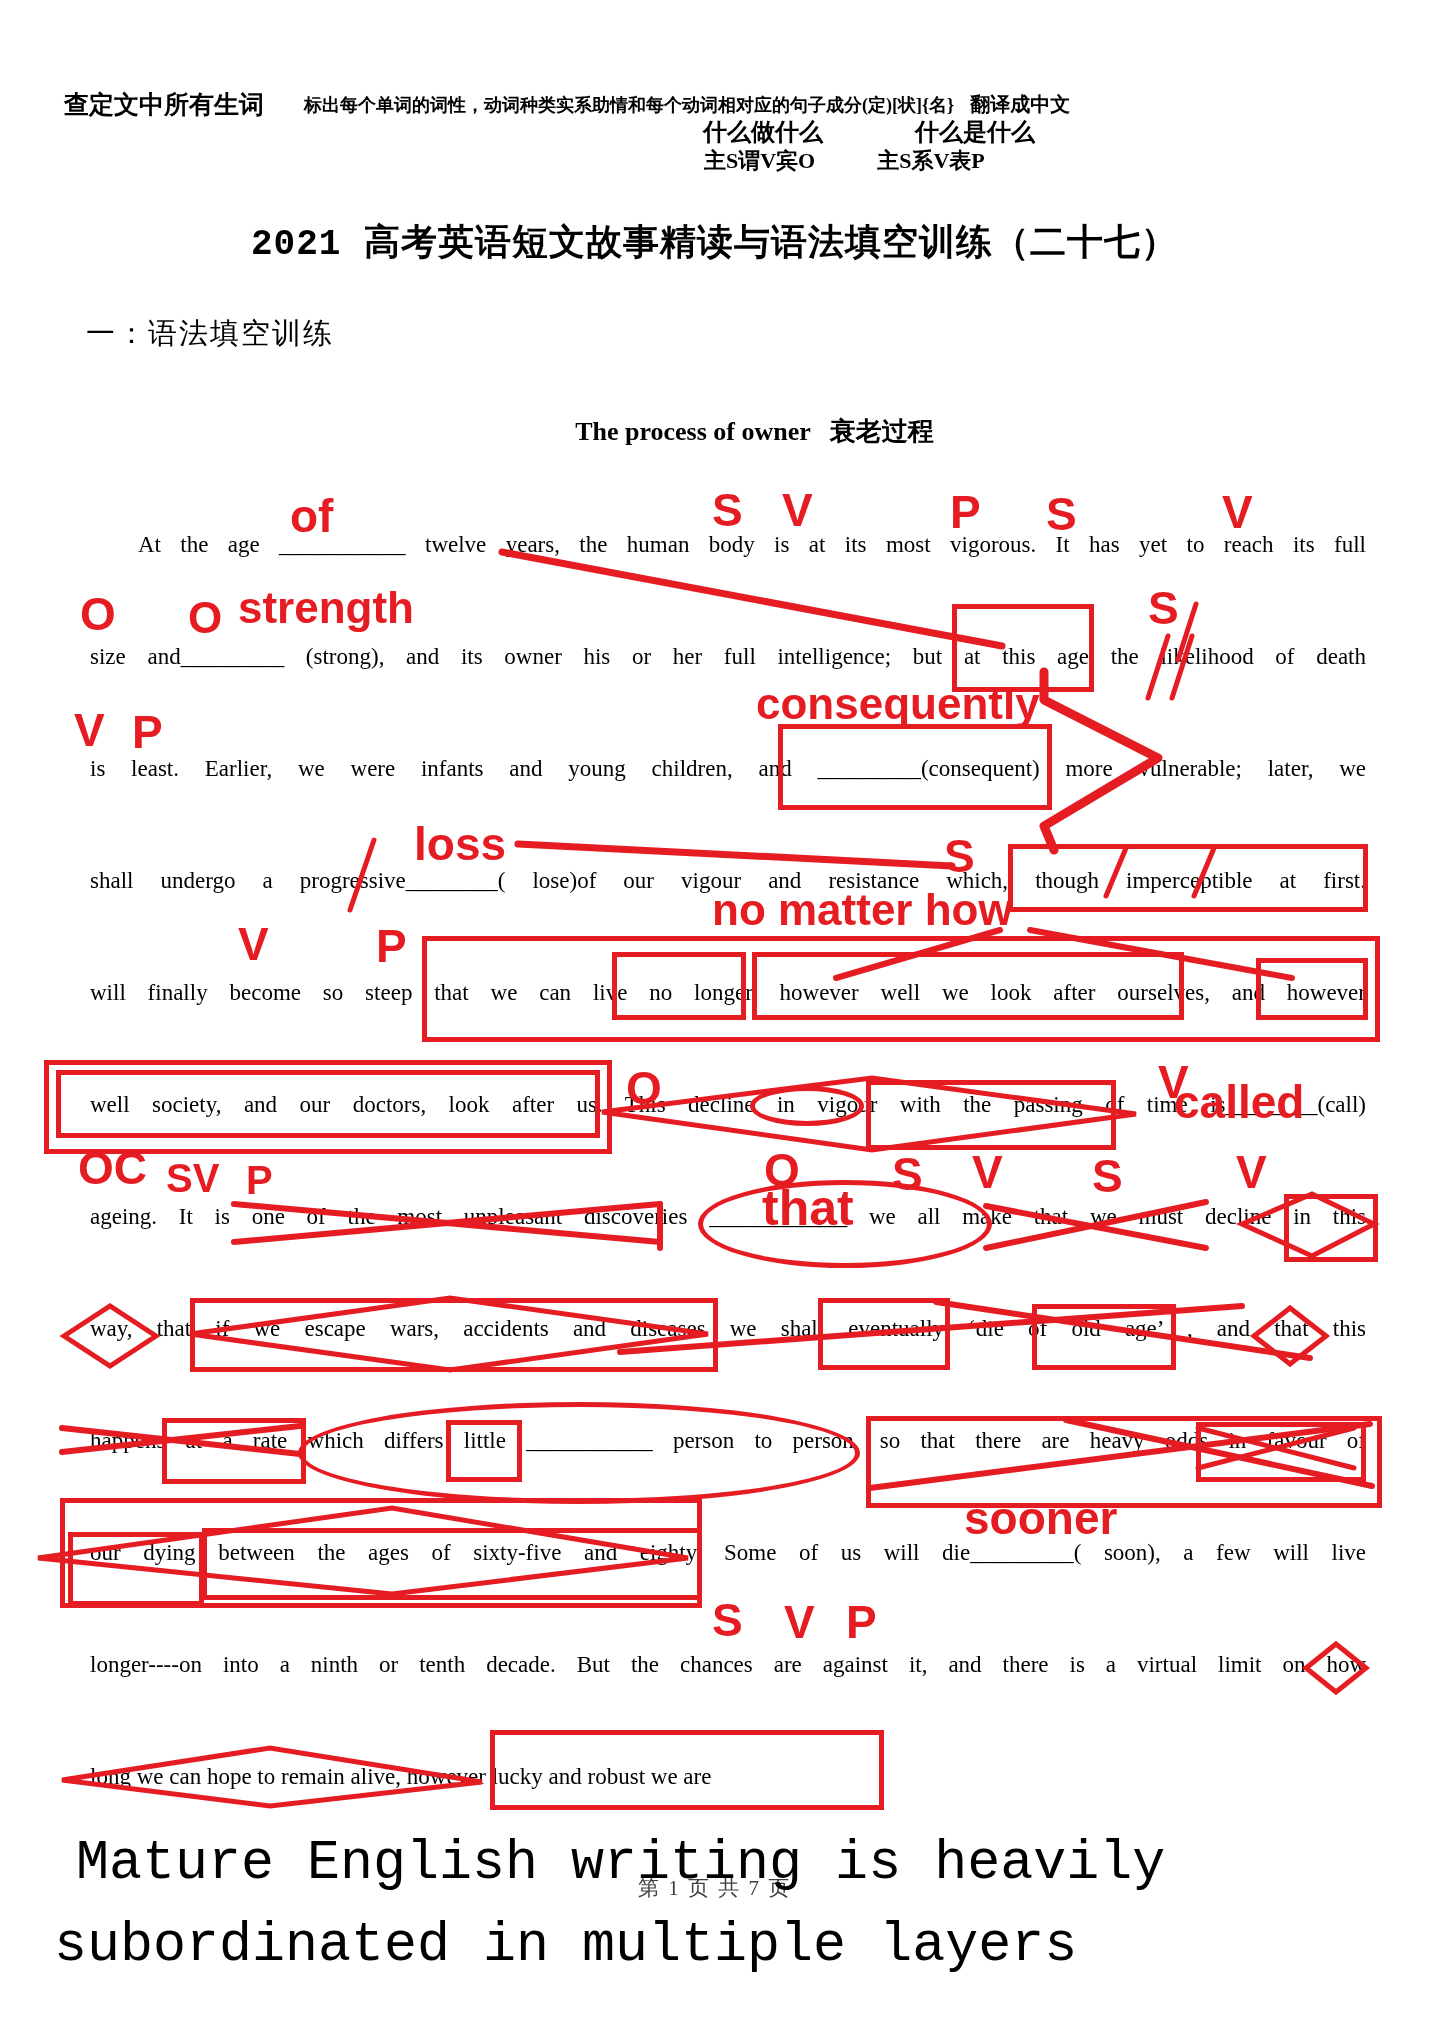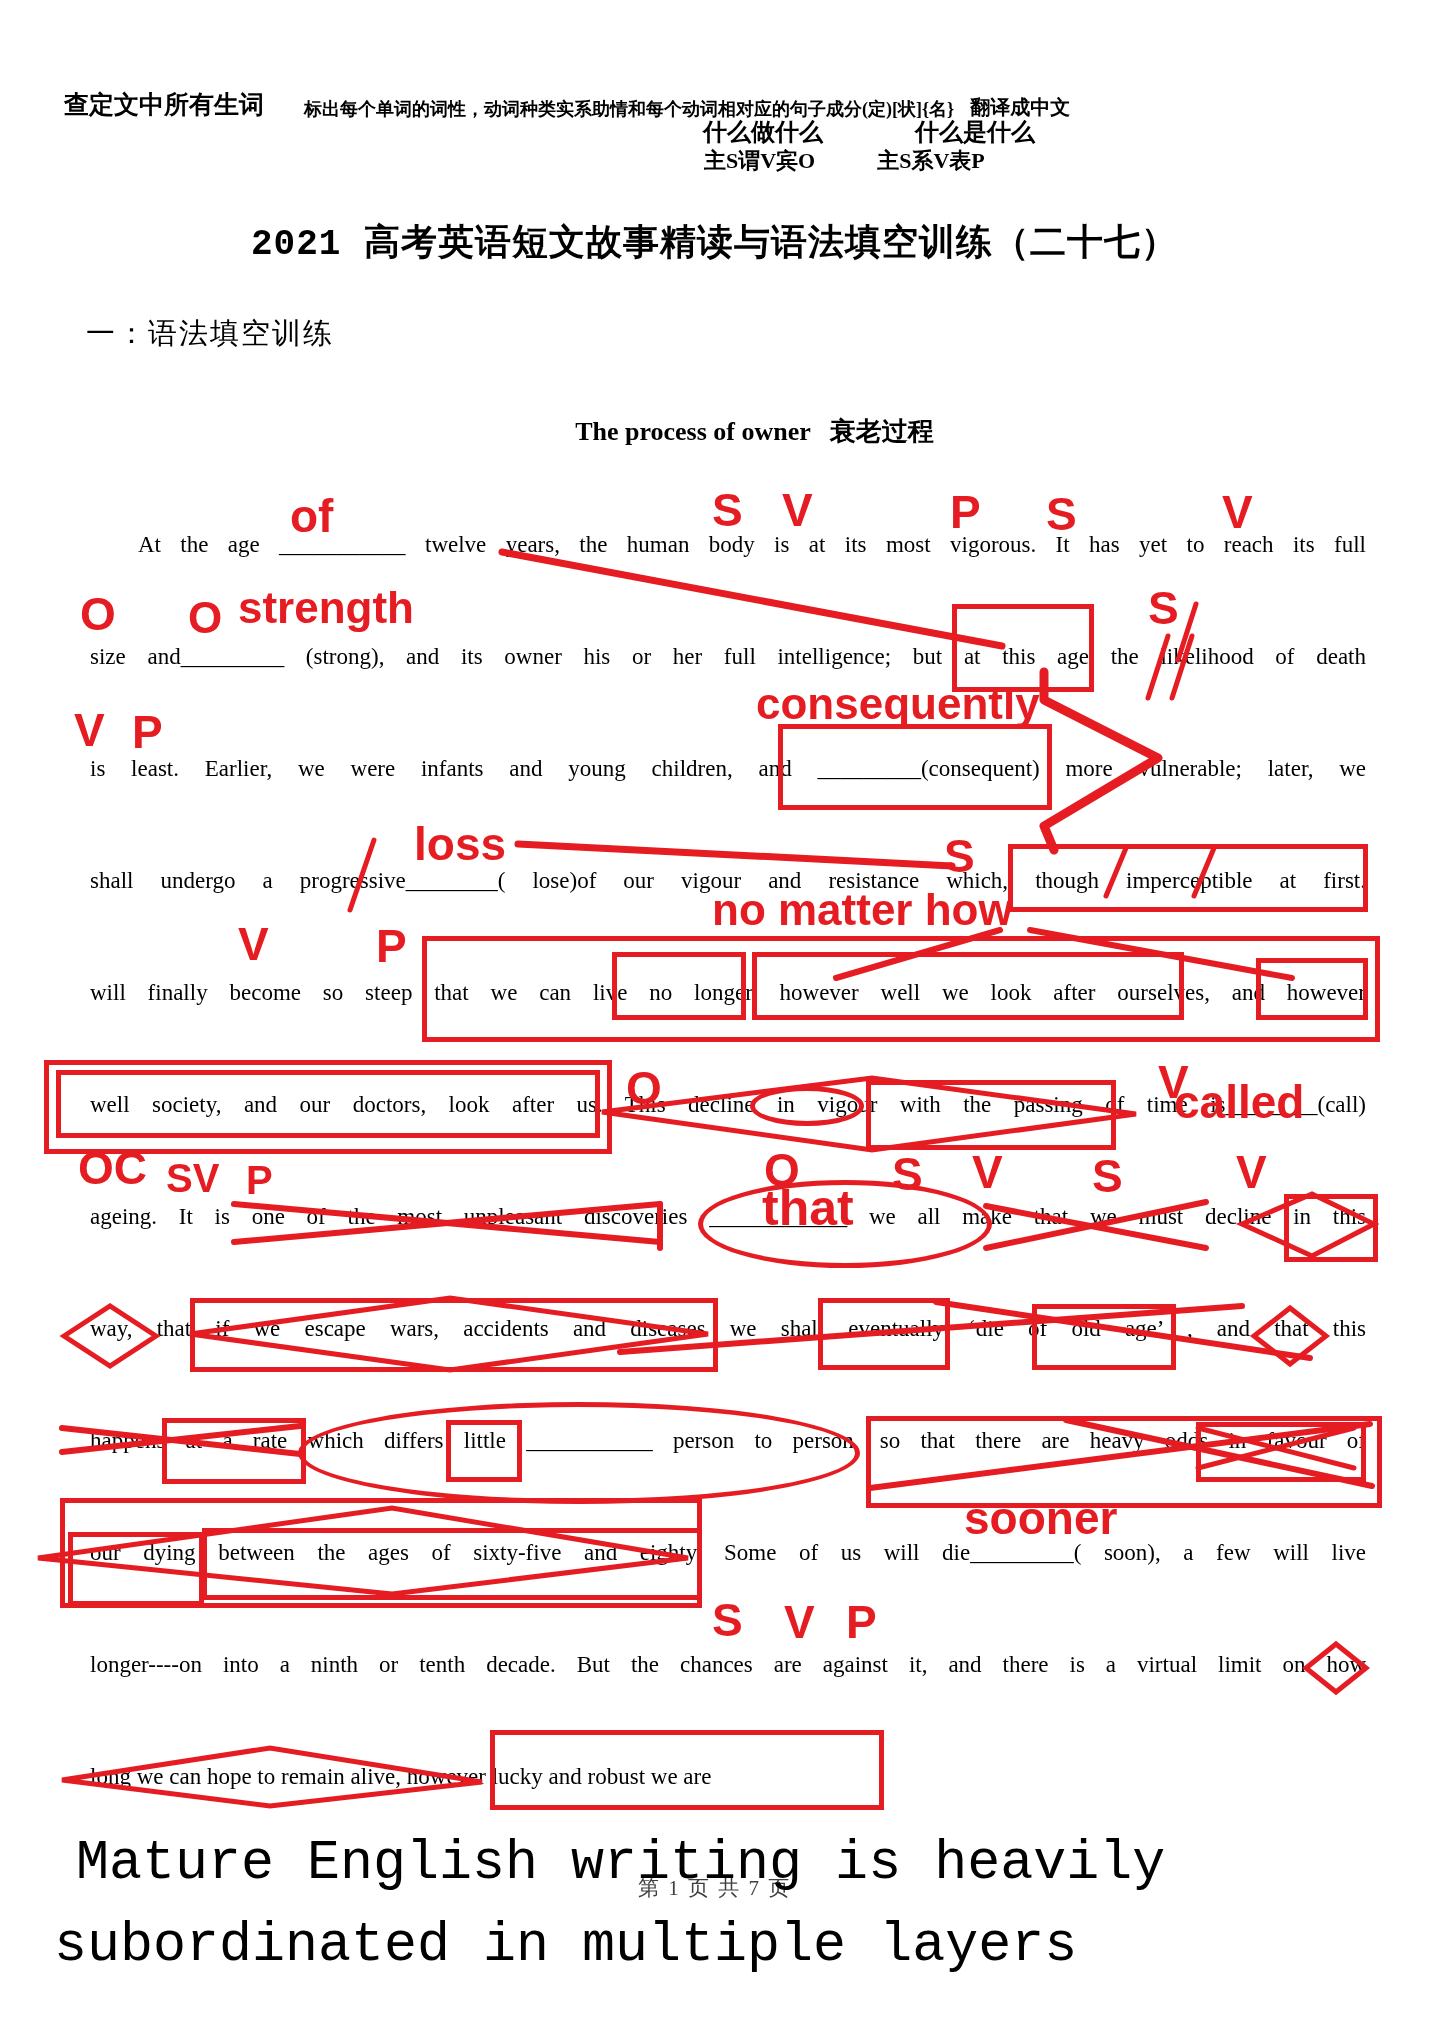--- a/index.html
+++ b/index.html
@@ -1,18 +1,18 @@
 <!DOCTYPE html>
 <html><head>
 <meta charset="utf-8">
 <style>
   html,body{margin:0;padding:0;background:#ffffff;}
   body{width:1429px;height:2021px;position:relative;font-family:"Liberation Serif",serif;overflow:hidden;}
   
-  .hdr1{position:absolute;left:64px;top:88px;display:flex;align-items:flex-end;white-space:nowrap;color:#000;}
+  .hdr1{position:absolute;left:64px;top:88px;display:flex;align-items:center;white-space:nowrap;color:#000;}
   .h1a{font-size:25px;font-weight:bold;}
   .h1b{font-size:18px;font-weight:bold;margin-left:40px;}
   .h1c{font-size:20px;font-weight:bold;margin-left:16px;}
   .hdr2{position:absolute;left:703px;top:116px;font-size:24px;font-weight:bold;white-space:nowrap;color:#000;}
   .hdr2 .gap{display:inline-block;width:92px;}
   .hdr3{position:absolute;left:704px;top:146px;font-size:22px;font-weight:bold;white-space:nowrap;color:#000;}
   .hdr3 .gap{display:inline-block;width:62px;}
   .title{position:absolute;left:0;top:218px;width:100%;text-align:center;font-size:36px;font-weight:bold;color:#000;letter-spacing:1px;font-family:Liberation Mono, monospace;}
   .section{position:absolute;left:86px;top:314px;font-size:29px;color:#000;letter-spacing:2px;}
   .subtitle{position:absolute;left:0;top:414px;width:100%;text-align:center;font-size:26px;font-weight:bold;color:#000;transform:translateX(40px);}

